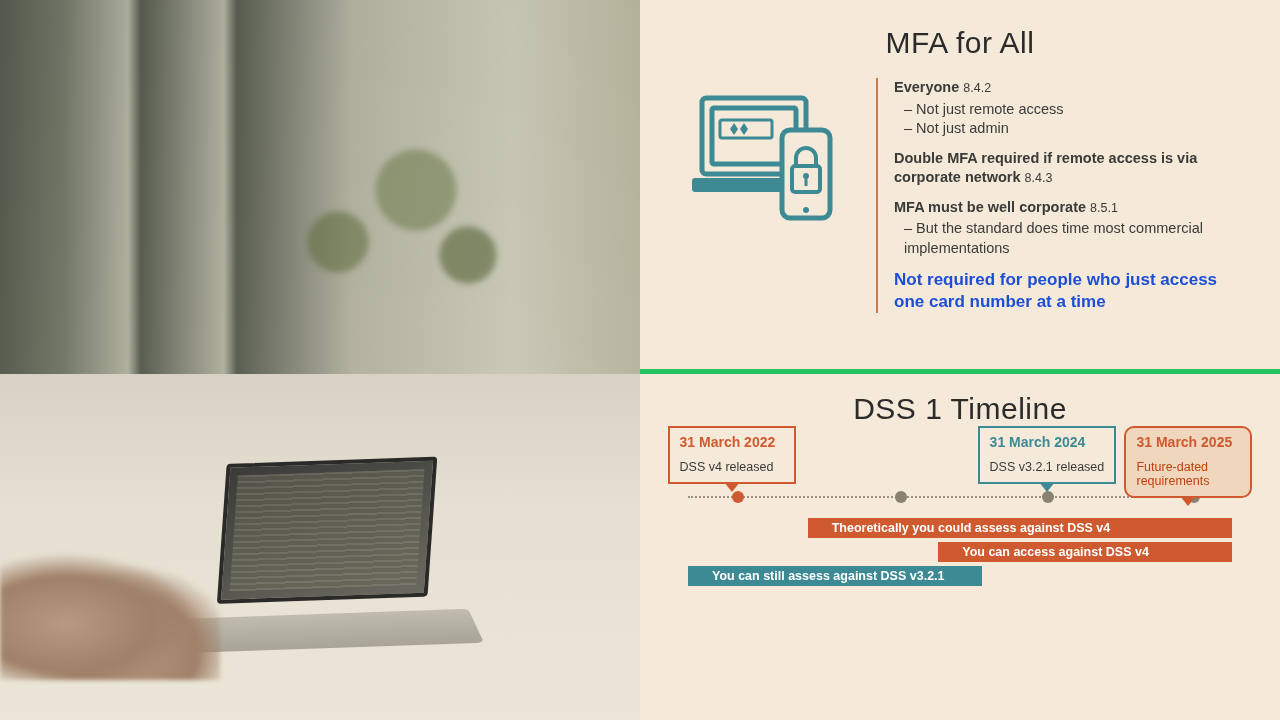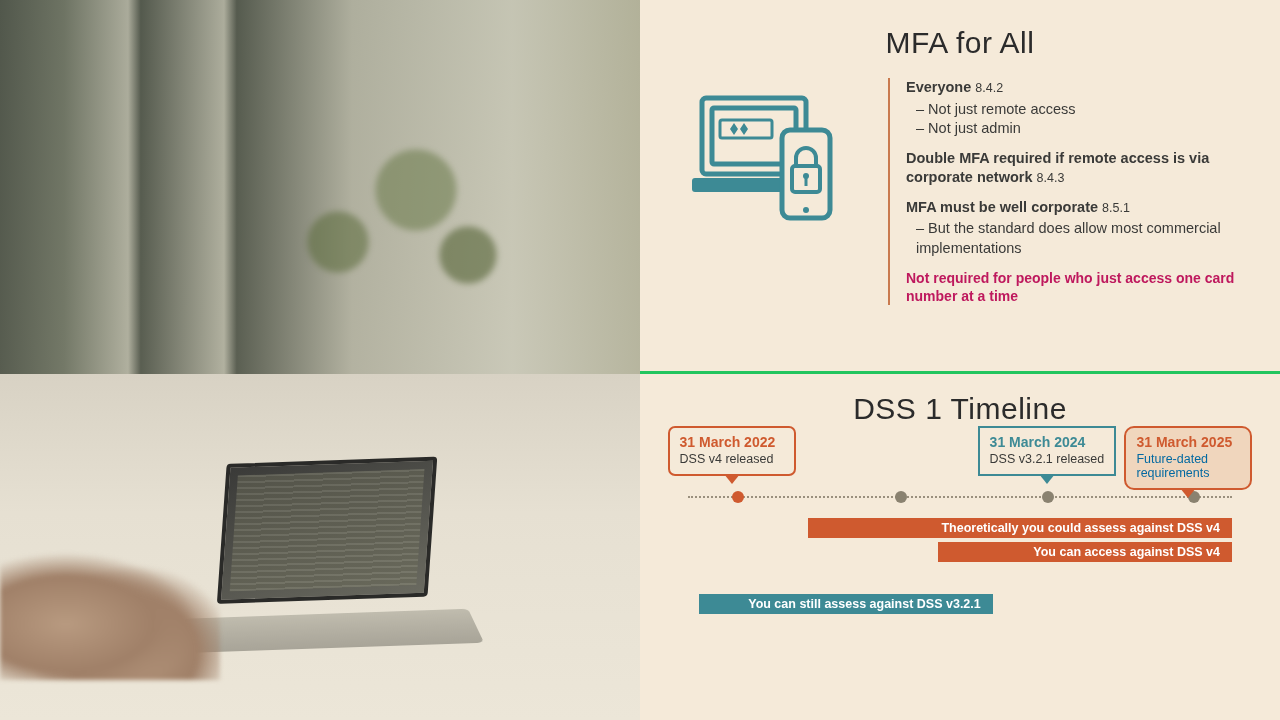--- a/index.html
+++ b/index.html
@@ -28,52 +28,52 @@
   .plants { position:absolute; top:60px; right:120px; width:260px; height:260px;
     background: radial-gradient(circle at 30% 70%,#5a6a3a 0 30px,transparent 31px),
                radial-gradient(circle at 60% 50%,#6a7a4a 0 40px,transparent 41px),
                radial-gradient(circle at 80% 75%,#4a5a2a 0 28px,transparent 29px);
     opacity:.55; filter:blur(3px);}
   .right {
     width: 640px; height: 720px;
     background: #f5ead9;
     display: flex; flex-direction: column;
   }
-  .top-panel { flex: 0 0 52%; padding: 26px 24px 18px 24px; border-bottom: 3px solid #22c55e; position: relative;}
+  .top-panel { flex: 0 0 52%; padding: 26px 24px 18px 24px; border-bottom: 5px solid #22c55e; position: relative;}
   .bottom-panel { flex: 1 1 48%; padding: 18px 10px 14px 10px; position: relative;}
   h2.title { font-weight: 300; font-size: 30px; color: #2b2b2b; text-align: center; letter-spacing: .5px; margin-bottom: 18px;}
-  .mfa-body { display: flex; gap: 34px; padding: 0 10px;}
+  .mfa-body { display: flex; gap: 22px; padding: 0 10px;}
   .mfa-icon { flex: 0 0 180px; display:flex; align-items:flex-start; justify-content:center; padding-top:6px;}
   .mfa-text { flex: 1 1 auto; border-left: 2px solid #c97a4e; padding-left: 16px; font-size: 14.5px; color:#3a3a38; line-height:1.35;}
   .mfa-text .block { margin-bottom: 10px;}
   .mfa-text .lead { font-weight: 700; }
   .mfa-text .ref { font-weight: 400; font-size: 12.5px;}
   .mfa-text ul { list-style: none; padding-left: 10px; margin-top:2px;}
   .mfa-text ul li::before { content:"–  "; }
-  .note { color:#be185d; font-weight:600; font-size:14px; line-height:1.3;}
+  .note { color:#1d4ed8; font-weight:600; font-size:17px; line-height:1.3;}
   
   .tl-wrap { position:relative; padding: 0 14px;}
   .tl-axis { position:relative; height: 12px; margin: 70px 24px 10px 24px; border-top: 2px dotted #9a907e;}
   .tl-dot { position:absolute; top:-7px; width:12px; height:12px; border-radius:50%; background:#8a8270;}
   .tl-dot.orange { background:#cf5a2f;}
   .tl-card { position:absolute; top:-72px; background:transparent; border:2px solid; padding:6px 10px 8px 10px; font-size:13px; min-width:128px;}
   .tl-card .date { font-weight:700; font-size:14px;}
-  .tl-card .sub { font-size:12.5px; color:#3a3a38; margin-top:2px;}
+  .tl-card .sub { font-size:12.5px; color:#3a3a38; margin-top:10px;}
   .tl-card::after { content:""; position:absolute; left:50%; bottom:-10px; margin-left:-8px; width:0;height:0;
     border-left:8px solid transparent; border-right:8px solid transparent;}
   .card1 { border-color:#cf5a2f; color:#cf5a2f; }
   .card1::after { border-top:10px solid #cf5a2f;}
   .card1 .inner::after{content:"";position:absolute;left:50%;bottom:-7px;margin-left:-6px;border-left:6px solid transparent;border-right:6px solid transparent;border-top:8px solid #f5ead9;}
   .card2 { border-color:#3d8a95; color:#3d8a95;}
   .card2::after { border-top:10px solid #3d8a95;}
   .card3 { border-color:#cf5a2f; background:#f0d6bd; color:#cf5a2f;border-radius:10px;}
   .card3::after { border-top:10px solid #cf5a2f;}
   .tl-card .inner{position:relative;}
   .bars { position:relative; margin: 6px 24px 0 24px;}
-  .bar { position:absolute; height:20px; color:#fff; font-size:12.5px; font-weight:600; display:flex; align-items:center; justify-content:flex-end; padding:0 12px;}
+  .bar { position:absolute; height:20px; color:#fff; font-size:12.5px; font-weight:600; display:flex; align-items:center; justify-content:flex-start; padding:0 24px;}
   .bar.orange { background:#cf5a2f;}
   .bar.teal { background:#3d8a95;}
 </style>
 </head>
 <body>
 
 <div class="page">
   <div class="left">
     <div class="window"></div>
     <div class="plants"></div>
@@ -121,65 +121,65 @@
             </ul>
           </div>
           <div class="block">
             <span class="lead">Double MFA required if remote access is via corporate network</span>
             <span class="ref">8.4.3</span>
           </div>
           <div class="block">
             <span class="lead">MFA must be well corporate</span>
             <span class="ref">8.5.1</span>
             <ul>
-              <li>But the standard does allow most commercial implementations</li>
+              <li>But the standard does time most commercial implementations</li>
             </ul>
           </div>
           <div class="note">Not required for people who just access one card number at a time</div>
         </div>
       </div>
     </div>
 
     <div class="bottom-panel">
       <h2 class="title">DSS 1 Timeline</h2>
       <div class="tl-wrap">
         <div class="tl-axis">
 
           <div class="tl-dot orange" style="left:8%"></div>
           <div class="tl-dot" style="left:38%"></div>
           <div class="tl-dot" style="left:65%"></div>
           <div class="tl-dot" style="left:92%"></div>
 
-          <div class="tl-card card1" style="left:calc(8% - 64px);border-radius:7px;">
+          <div class="tl-card card1" style="left:calc(8% - 64px);">
             <div class="inner">
               <div class="date">31 March 2022</div>
               <div class="sub">DSS v4 released</div>
             </div>
           </div>
           <div class="tl-card card2" style="left:calc(65% - 64px);">
             <div class="inner">
               <div class="date">31 March 2024</div>
               <div class="sub">DSS v3.2.1 released</div>
             </div>
           </div>
           <div class="tl-card card3" style="left:calc(92% - 64px);">
             <div class="inner">
               <div class="date">31 March 2025</div>
-              <div class="sub" style="color:#0369a1">Future-dated requirements</div>
+              <div class="sub" style="color:#c2410c">Future-dated requirements</div>
             </div>
           </div>
         </div>
         <div class="bars" style="height:80px;">
           <div class="bar orange" style="left:22%; right:0; top:0;">
             <span>Theoretically you could assess against DSS v4</span>
           </div>
           <div class="bar orange" style="left:46%; right:0; top:24px;">
             <span>You can access against DSS v4</span>
           </div>
-          <div class="bar teal" style="left:11px; width:54%; top:48px;margin-top:28px;">
+          <div class="bar teal" style="left:0; width:54%; top:48px;">
             <span>You can still assess against DSS v3.2.1</span>
           </div>
         </div>
       </div>
     </div>
 
   </div>
 </div>
 
 </body></html>

